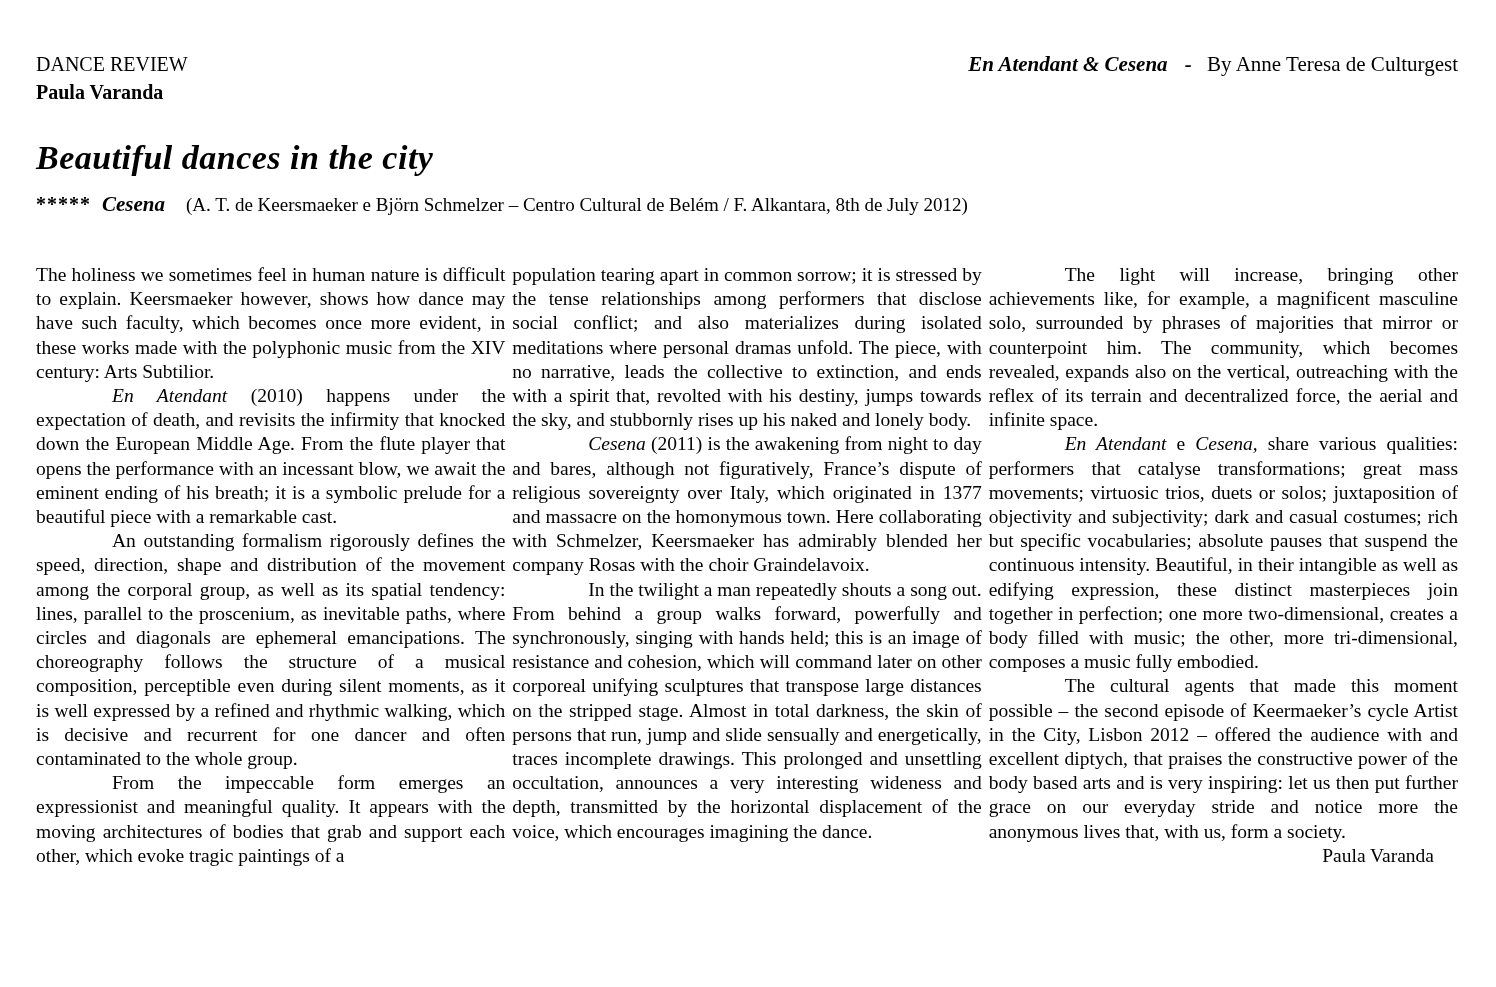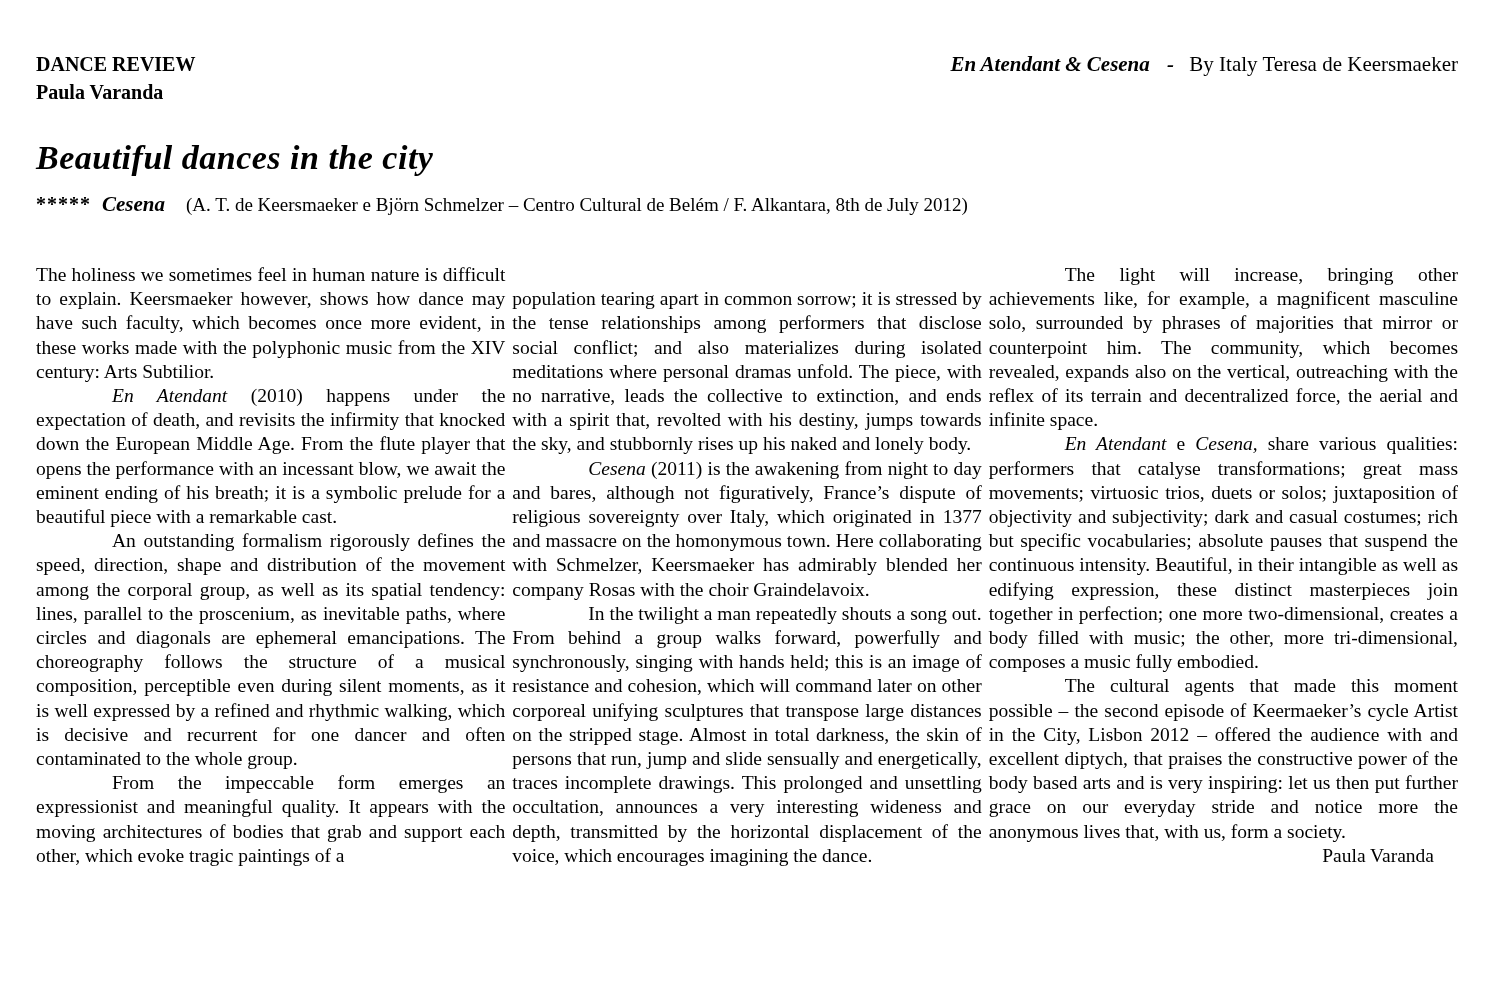--- a/index.html
+++ b/index.html
@@ -9,21 +9,21 @@
     box-sizing:border-box;
     background:#ffffff;
     color:#000000;
     font-family:"Liberation Serif", serif;
     padding:50px 38px 10px 36px;
     overflow:hidden;
   }
   
   .header { display:flex; justify-content:space-between; align-items:flex-start; }
   .header-left { font-size:20px; line-height:28px; white-space:nowrap; }
-  .kicker { font-weight:bold; }
+  .kicker { font-weight:normal; }
   .byline { font-weight:bold; }
   .header-right { text-align:right; line-height:28px; }
   .works-line { font-size:21px; }
   .bi { font-weight:bold; font-style:italic; }
   .works-sep { margin:0 10px 0 8px; }
   .works-title { margin-right:4px; }
   .translation-note { font-size:19.5px; }
   
   h1.article-title {
     margin:34px 0 0 0;
@@ -36,42 +36,41 @@
   .review-line { white-space:nowrap; }
   .stars { font-weight:bold; letter-spacing:1px; }
   .work-name { font-weight:bold; font-style:italic; margin-left:6px; font-size:21px; }
   .review-details { margin-left:16px; font-size:19px; }
   
   .body-columns {
     margin-top:44px;
     display:flex; gap:7px;
     font-size:19.5px; line-height:24.2px;
     text-align:justify;
-    align-items:flex-end;
   }
   .col { flex:1 1 0; min-width:0; }
   .col p { margin:0; }
   .col p.indent { text-indent:76px; }
   .col p.right { text-align:right; padding-right:24px; }
 </style>
 </head>
 <body>
 
 <div class="page">
 
   <div class="header">
     <div class="header-left">
       <div class="kicker">DANCE REVIEW</div>
       <div class="byline">Paula Varanda</div>
     </div>
     <div class="header-right">
       <div class="works-line">
         <span class="bi works-title">En Atendant  &amp; Cesena</span>
         <span class="bi works-sep">-</span>
-        <span>By Italy Teresa de Keersmaeker</span>
+        <span>By Anne Teresa de Culturgest</span>
       </div>
     </div>
   </div>
 
   <h1 class="article-title">Beautiful dances in the city</h1>
 
   <div class="reviews">
     <div class="review-line">
       <span class="stars">*****</span>
       <span class="work-name">Cesena</span>

